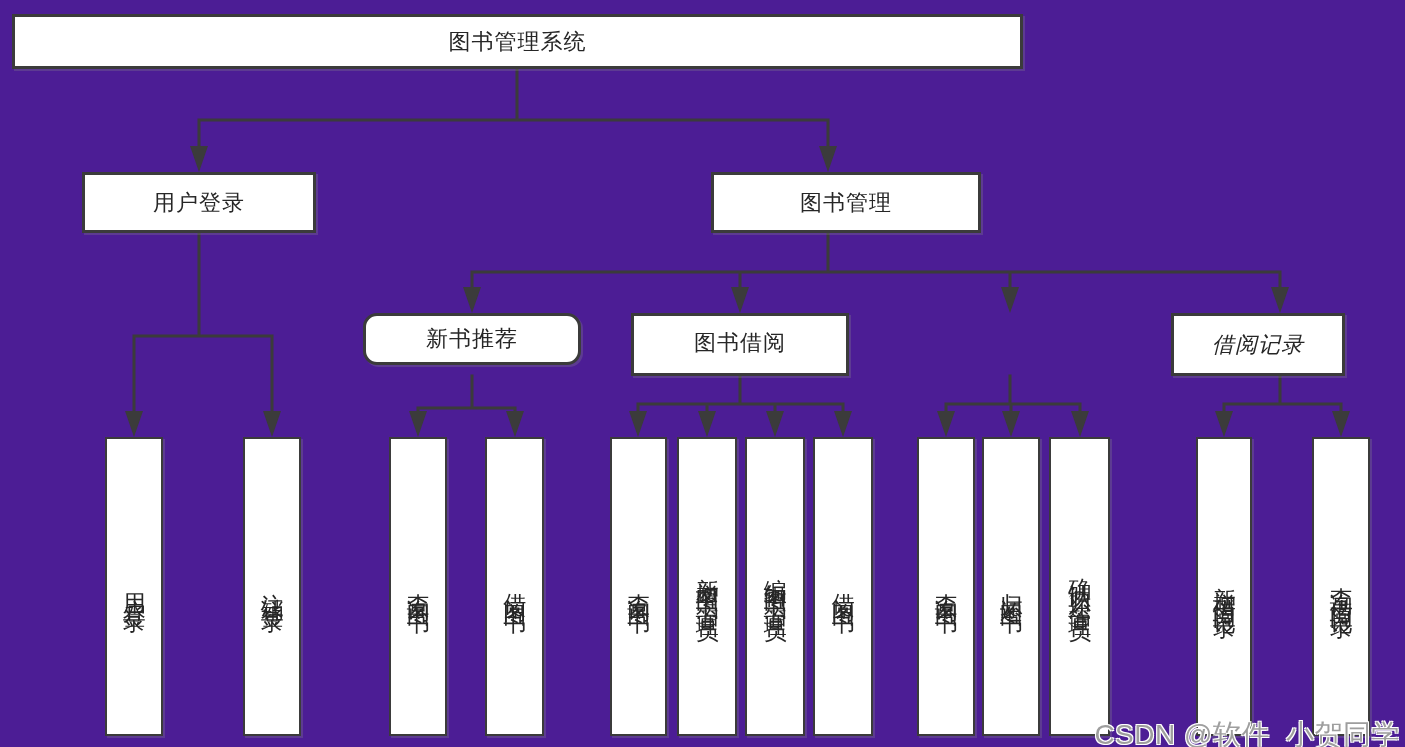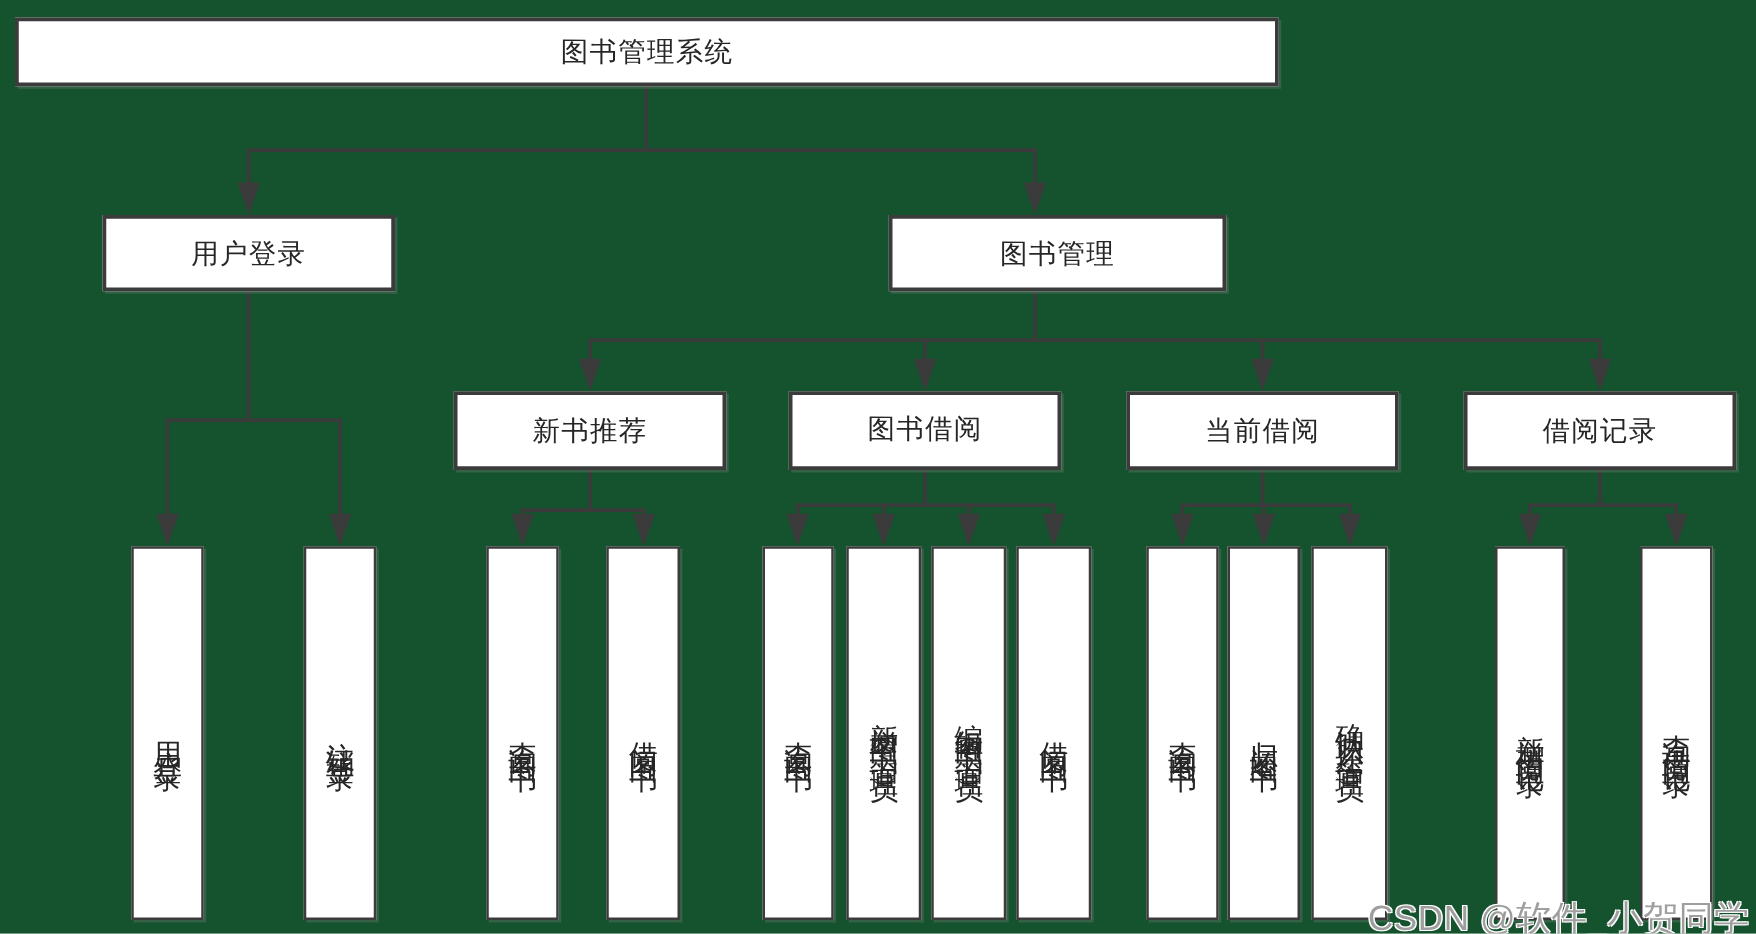--- a/index.html
+++ b/index.html
@@ -2,21 +2,21 @@
 <html><head>
 <meta charset="utf-8">
 <style>
   * { margin: 0; padding: 0; box-sizing: border-box; }
   html, body { background: #ffffff; }
   body { font-family: "Liberation Sans", sans-serif; }
   #canvas {
     position: relative;
     width: 1405px;
     height: 747px;
-    background: #14532d;
+    background: #4c1d95;
     overflow: hidden;
   }
   #connectors {
     position: absolute;
     left: 0; top: 0;
     width: 1405px; height: 747px;
     z-index: 1;
   }
   .box {
     position: absolute;
@@ -105,24 +105,23 @@
       <path d="M1215 411 H1233 L1224 437 Z"></path>
       <path d="M1332 411 H1350 L1341 437 Z"></path>
     </g>
   </svg>
 
   <div class="box hbox" style="left:12px; top:14px; width:1011px; height:55px;">图书管理系统</div>
 
   <div class="box hbox" style="left:82px; top:172px; width:234px; height:61px;">用户登录</div>
   <div class="box hbox" style="left:711px; top:172px; width:270px; height:61px;">图书管理</div>
 
-  <div class="box hbox" style="left:363px; top:313px; width:218px; height:63px;">新书推荐</div>
+  <div class="box hbox" style="left:363px; top:313px; width:218px; height:52px;border-radius:14px;">新书推荐</div>
   <div class="box hbox" style="left:631px; top:313px; width:218px; height:63px;font-family:Liberation Mono, monospace;">图书借阅</div>
-  <div class="box hbox" style="left:901px; top:313px; width:218px; height:63px;">当前借阅</div>
-  <div class="box hbox" style="left:1171px; top:313px; width:218px; height:63px;">借阅记录</div>
+  <div class="box hbox" style="left:1171px; top:313px; width:174px; height:63px;font-style:italic;">借阅记录</div>
 
   <div class="box vbox" style="left:105px; top:437px; width:58px; height:299px;">用户登录</div>
   <div class="box vbox" style="left:243px; top:437px; width:58px; height:299px;">注销登录</div>
 
   <div class="box vbox" style="left:389px; top:437px; width:58px; height:299px;">查询图书</div>
   <div class="box vbox" style="left:485px; top:437px; width:59px; height:299px;">借阅图书</div>
 
   <div class="box vbox" style="left:610px; top:437px; width:57px; height:299px;">查询图书</div>
   <div class="box vbox" style="left:677px; top:437px; width:60px; height:299px;">新增图书（管理员）</div>
   <div class="box vbox" style="left:745px; top:437px; width:60px; height:299px;">编辑图书（管理员）</div>

